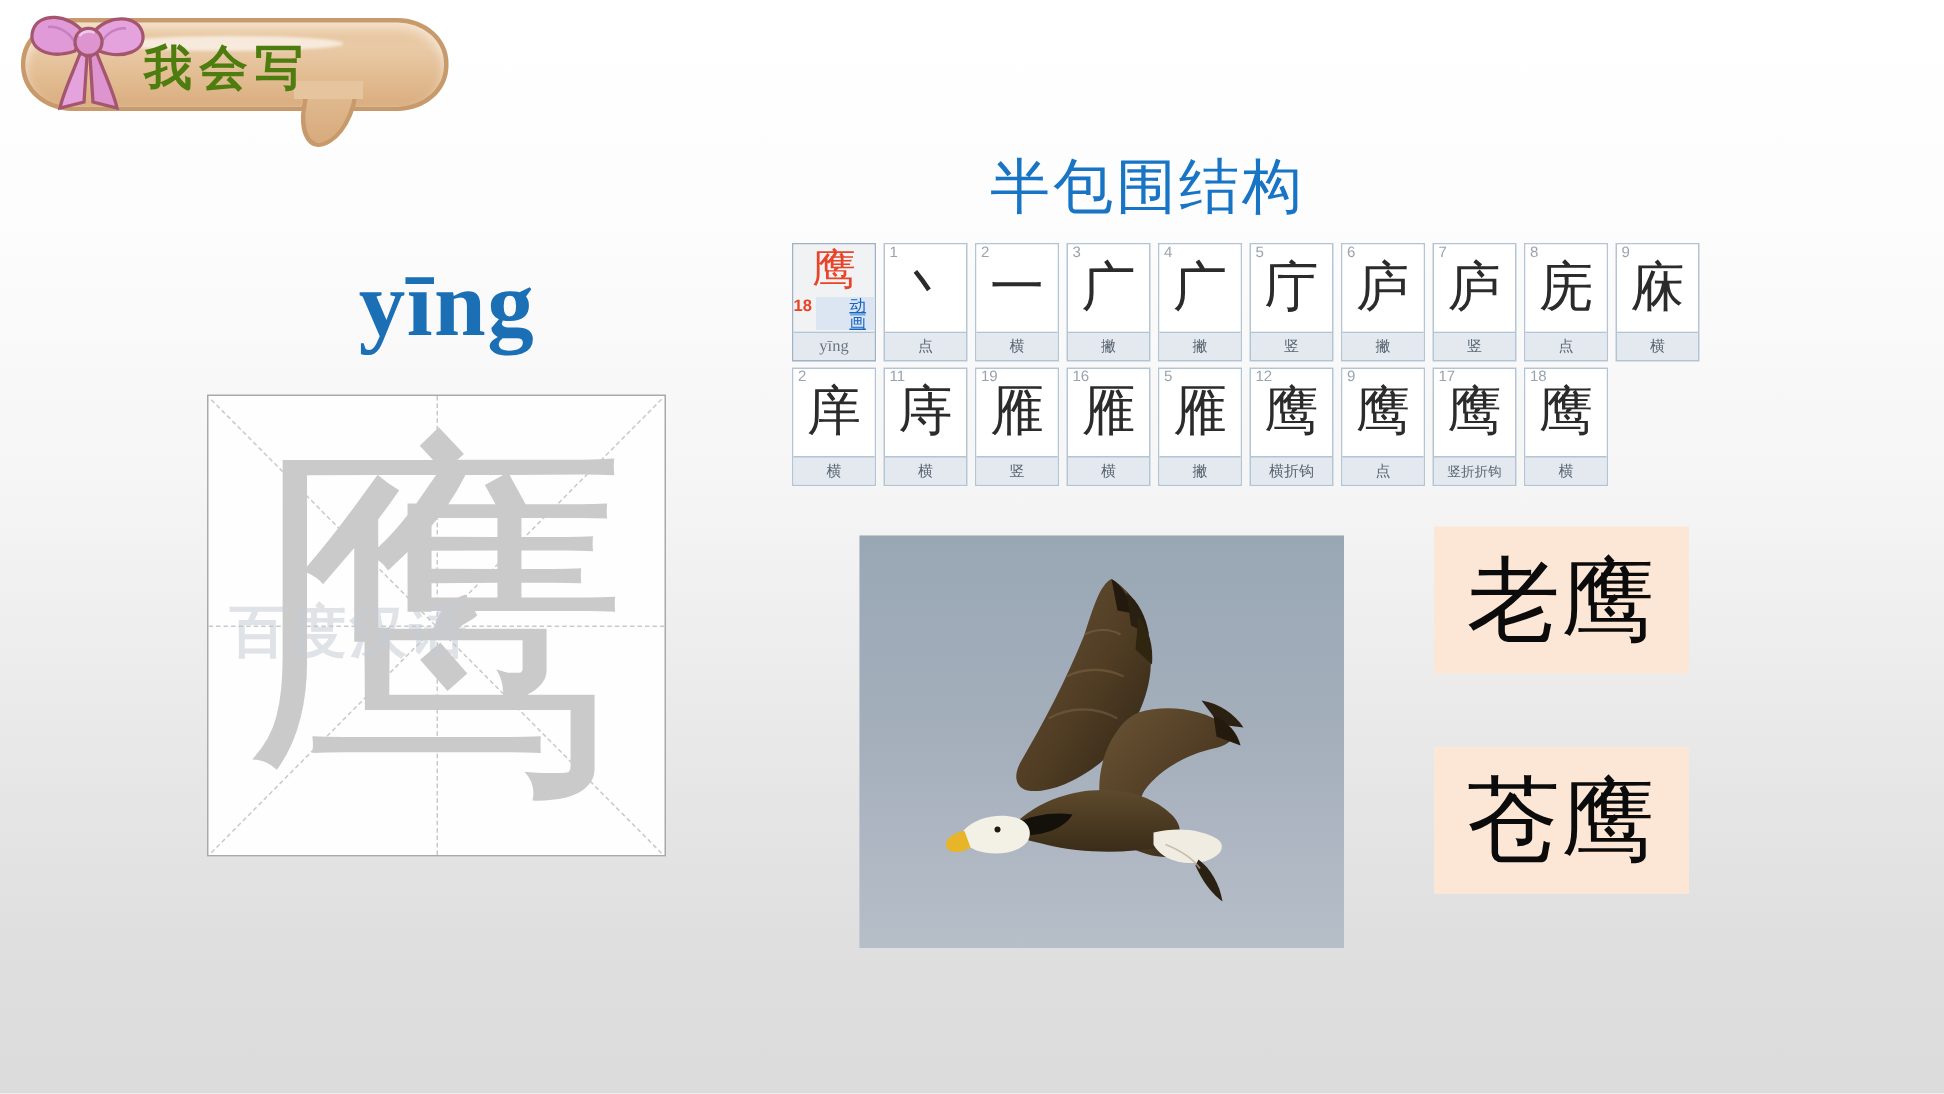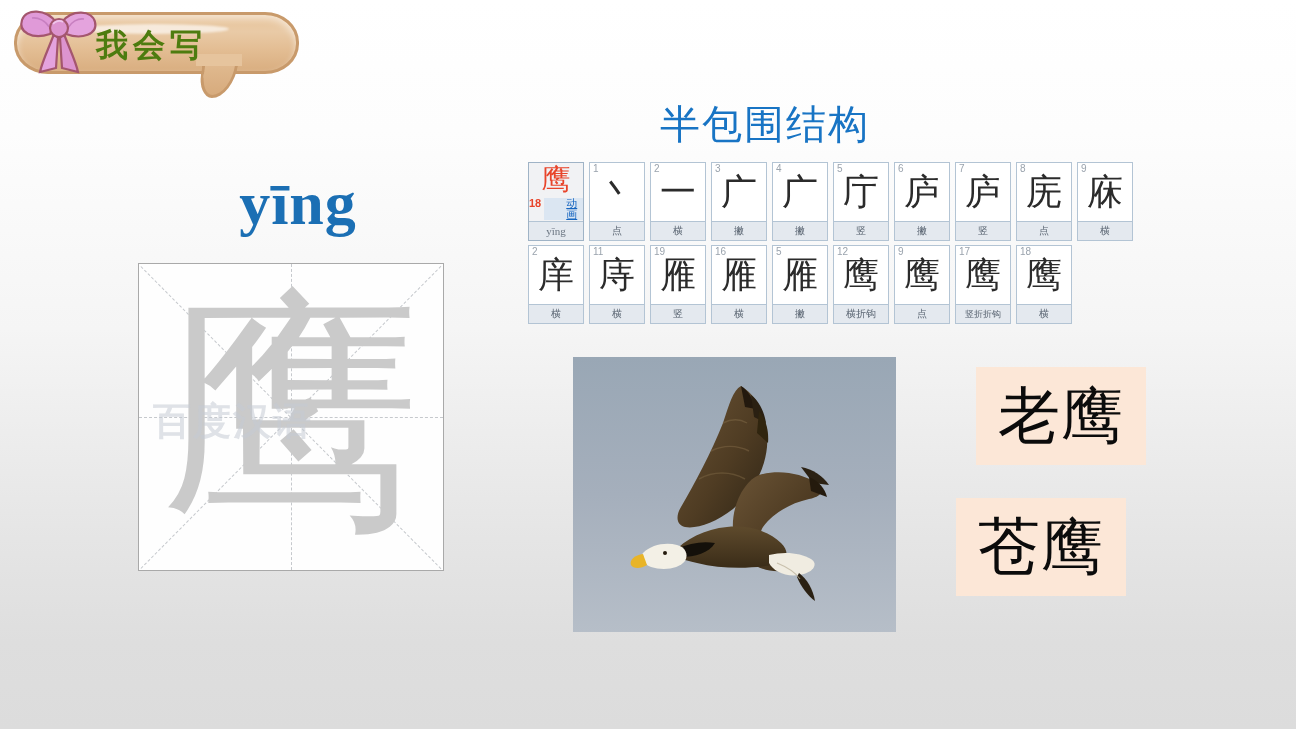--- a/index.html
+++ b/index.html
@@ -277,21 +277,21 @@
     background: #fce7d7;
     display: flex;
     align-items: center;
     justify-content: center;
     font-family: "DejaVu Serif", serif;
     font-size: 62px;
     line-height: 1;
     color: #0b0b0b;
     letter-spacing: 1px;
   }
-  #word-box-1 { top: 367px; margin-left: 20px; }
+  #word-box-1 { top: 351px; }
   #word-box-2 { top: 498px; }
 </style>
 </head>
 <body>
 
 <div id="header-banner">
   <div class="banner-bubble">
     <div class="banner-gloss"></div>
   </div>
   <div class="banner-tail"></div>

